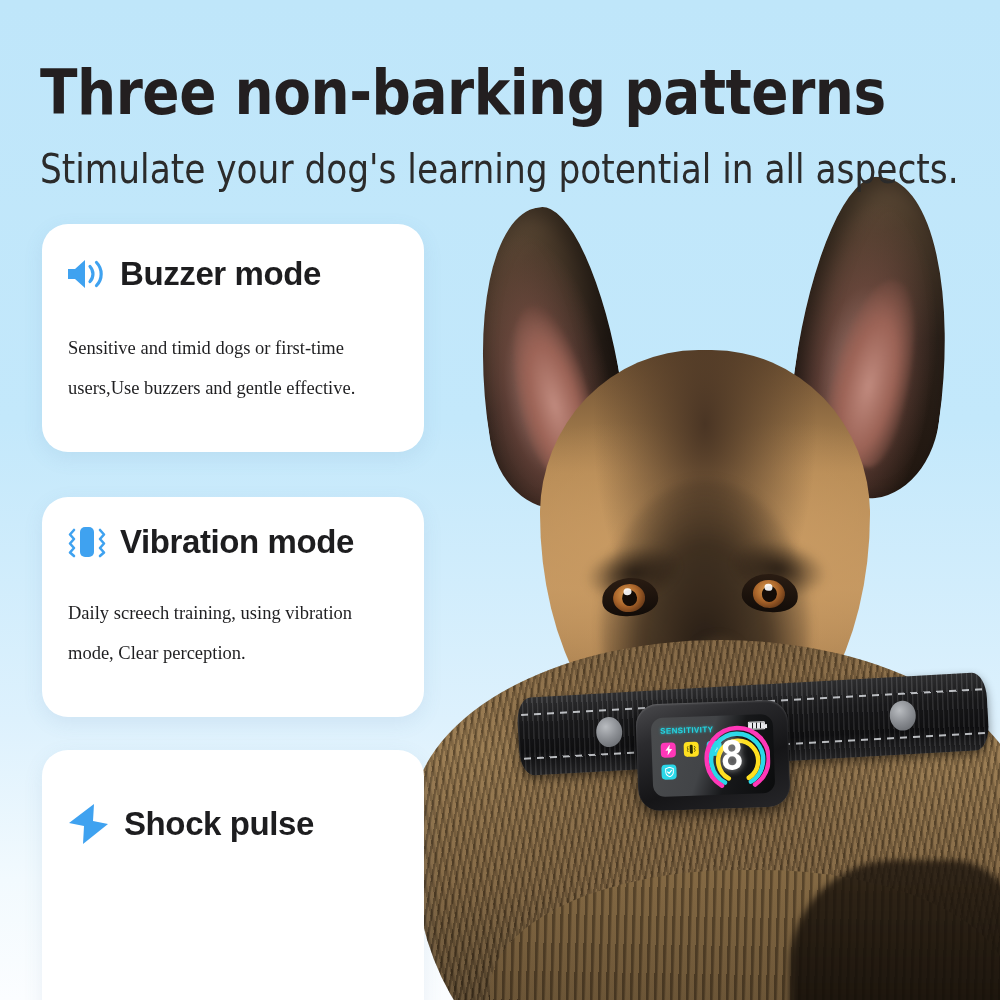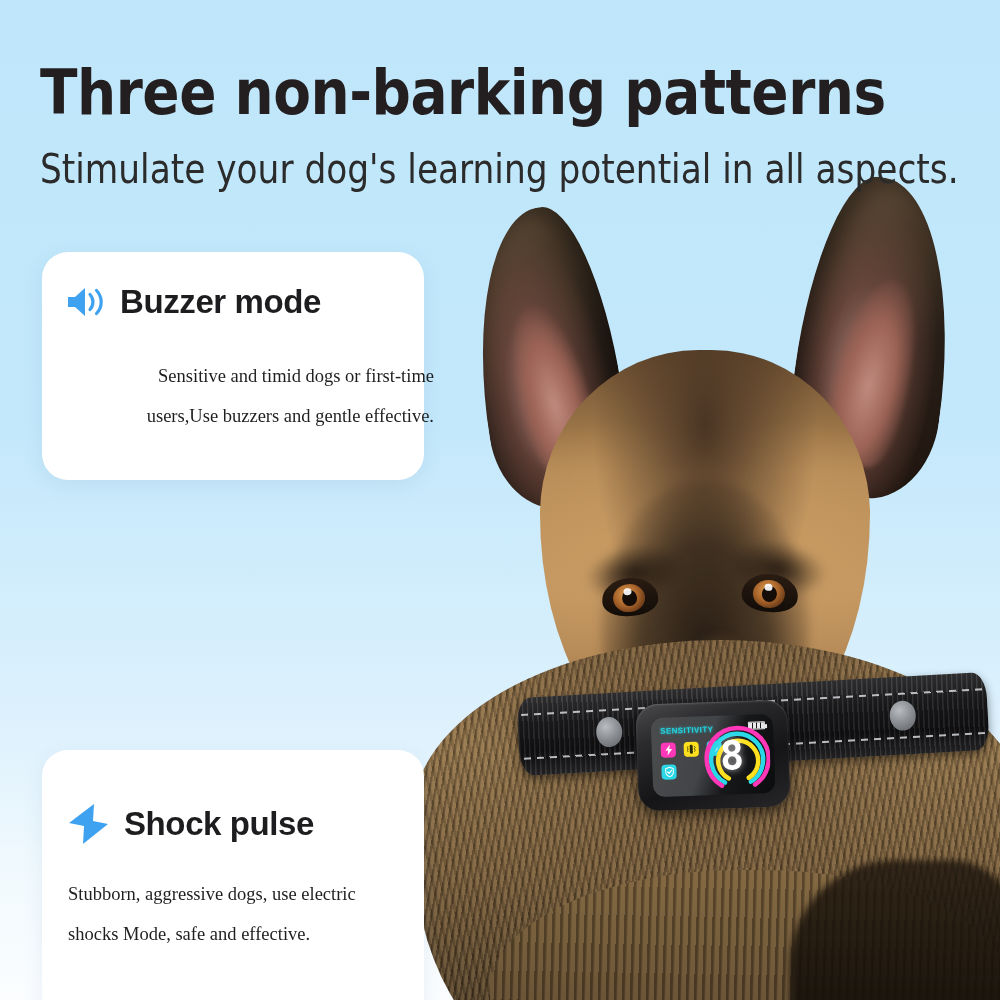--- a/index.html
+++ b/index.html
@@ -249,21 +249,21 @@
   }
 
   
   .card {
     position:absolute; left:42px; width:382px;
     background:#ffffff;
     border-radius:26px;
     box-shadow:0 6px 20px rgba(80,120,160,.10);
     z-index:9;
   }
-  .card.c1 { top:252px; height:228px;text-align:right; }
+  .card.c1 { top:224px; height:228px; }
   .card.c2 { top:497px; height:220px; }
   .card.c3 { top:750px; height:292px;padding-left:8px; }
 
   .card-head {
     position:absolute; left:24px; display:flex; align-items:center; gap:12px;
     white-space:nowrap;
   }
   .card.c1 .card-head { top:32px; }
   .card.c2 .card-head { top:25px; }
   .card.c3 .card-head { top:52px; }
@@ -409,29 +409,41 @@
         </svg>
       </span>
       <span class="card-title">Buzzer mode</span>
     </div>
     <div class="card-body">
       <span>Sensitive and timid dogs or first-time</span>
       <span>users,Use buzzers and gentle effective.</span>
     </div>
   </div>
 
+  <div class="card c2">
+    <div class="card-head">
+      <span class="icon-wrap">
+        <svg width="42" height="40" viewBox="0 0 42 40">
+          <rect x="14" y="5" width="14" height="30" rx="5" fill="#3fa2f0"></rect>
+          <path d="M8 8 L4 12.5 L8 17 L4 21.5 L8 26 L4 30.5 L8 34" stroke="#3fa2f0" stroke-width="2.6" fill="none" stroke-linecap="round" stroke-linejoin="round"></path>
+          <path d="M34 8 L38 12.5 L34 17 L38 21.5 L34 26 L38 30.5 L34 34" stroke="#3fa2f0" stroke-width="2.6" fill="none" stroke-linecap="round" stroke-linejoin="round"></path>
+        </svg>
+      </span>
+      <span class="card-title">Vibration mode</span>
+    </div>
+    <div class="card-body">
+      <span>Daily screech training, using vibration</span>
+      <span>mode, Clear perception.</span>
+    </div>
+  </div>
 
   <div class="card c3">
     <div class="card-head">
       <span class="icon-wrap">
         <svg width="46" height="44" viewBox="0 0 46 44">
           <path d="M28 2 L3 21 L18 24 L17 42 L42 22 L27 19 Z" fill="#3fa2f0"></path>
         </svg>
       </span>
       <span class="card-title">Shock pulse</span>
     </div>
-    <div class="card-body">
-      <span>Stubborn, aggressive dogs, use electric</span>
-      <span>shocks Mode, safe and effective.</span>
-    </div>
   </div>
 
 </div>
 
 </body></html>

